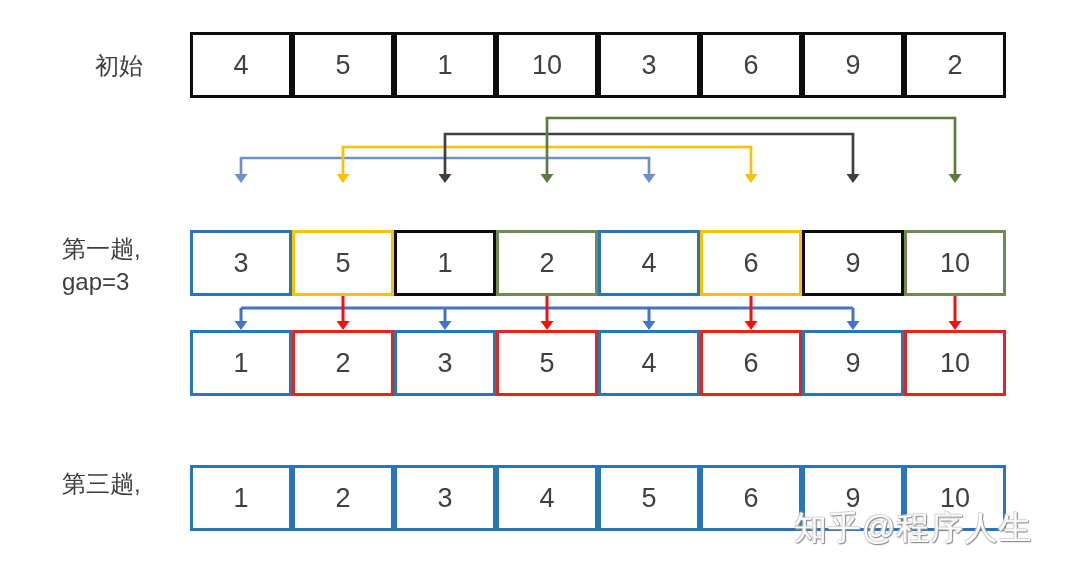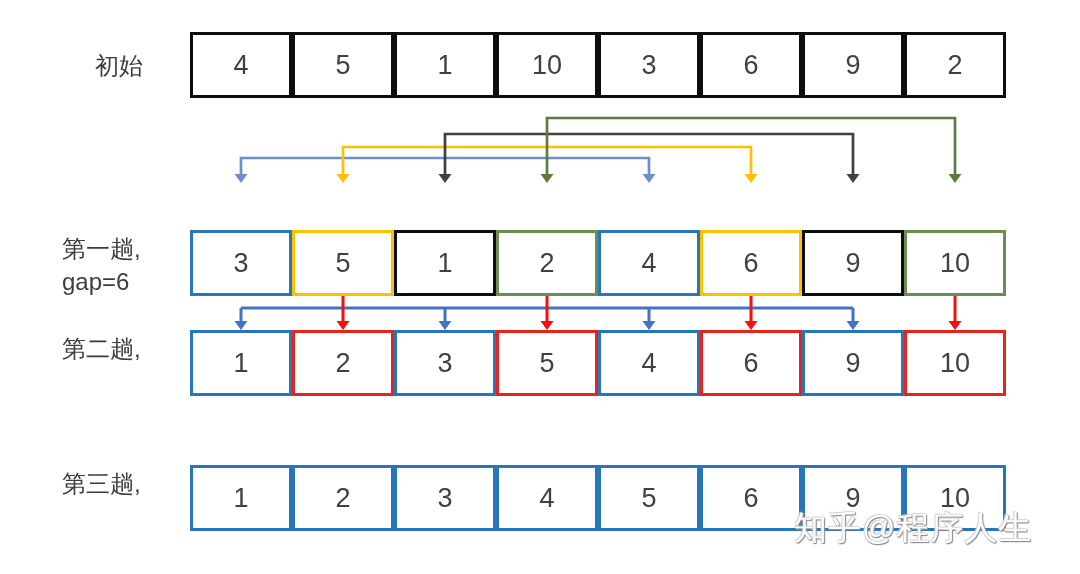--- a/index.html
+++ b/index.html
@@ -90,21 +90,21 @@
             <span class="num">9</span>
           </div>
           <div class="cell" style="border-color: rgb(13, 13, 13);">
             <span class="num">2</span>
           </div>
         </div>
       </div>
       <div class="row" style="top: 183px; margin-top: 47px;">
         <div class="label multi">
           <div class="label-line">第一趟,</div>
-          <div class="label-line">gap=6</div>
+          <div class="label-line">gap=3</div>
         </div>
         <div class="boxes">
           <div class="cell" style="border-color: rgb(39, 118, 187);">
             <span class="num">3</span>
           </div>
           <div class="cell" style="border-color: rgb(255, 192, 0);">
             <span class="num">5</span>
           </div>
           <div class="cell" style="border-color: rgb(13, 13, 13);">
             <span class="num">1</span>
@@ -121,21 +121,20 @@
           <div class="cell" style="border-color: rgb(13, 13, 13);">
             <span class="num">9</span>
           </div>
           <div class="cell" style="border-color: rgb(110, 139, 82);">
             <span class="num">10</span>
           </div>
         </div>
       </div>
       <div class="row" style="top: 330px;">
         <div class="label multi">
-          <div class="label-line">第二趟,</div>
         </div>
         <div class="boxes">
           <div class="cell" style="border-color: rgb(39, 118, 187);">
             <span class="num">1</span>
           </div>
           <div class="cell" style="border-color: rgb(232, 35, 28);">
             <span class="num">2</span>
           </div>
           <div class="cell" style="border-color: rgb(39, 118, 187);">
             <span class="num">3</span>

